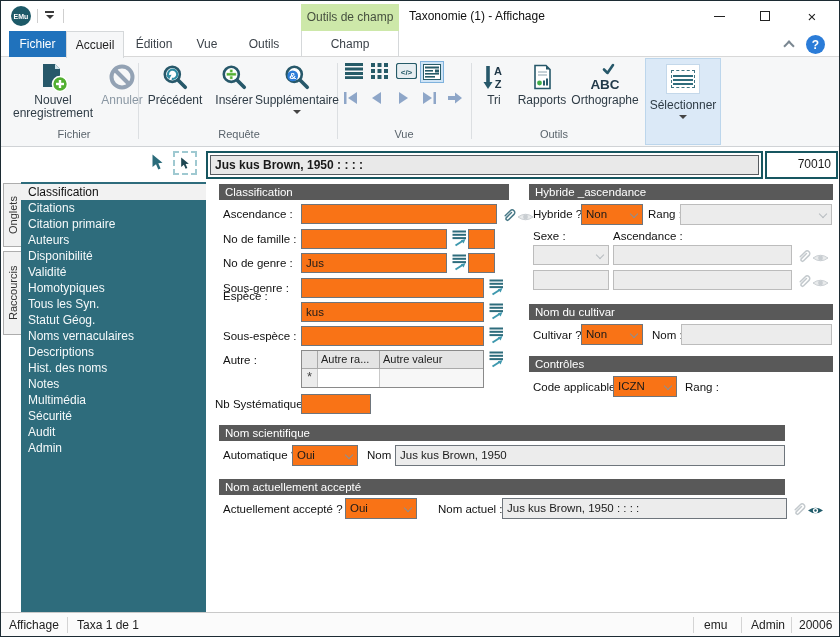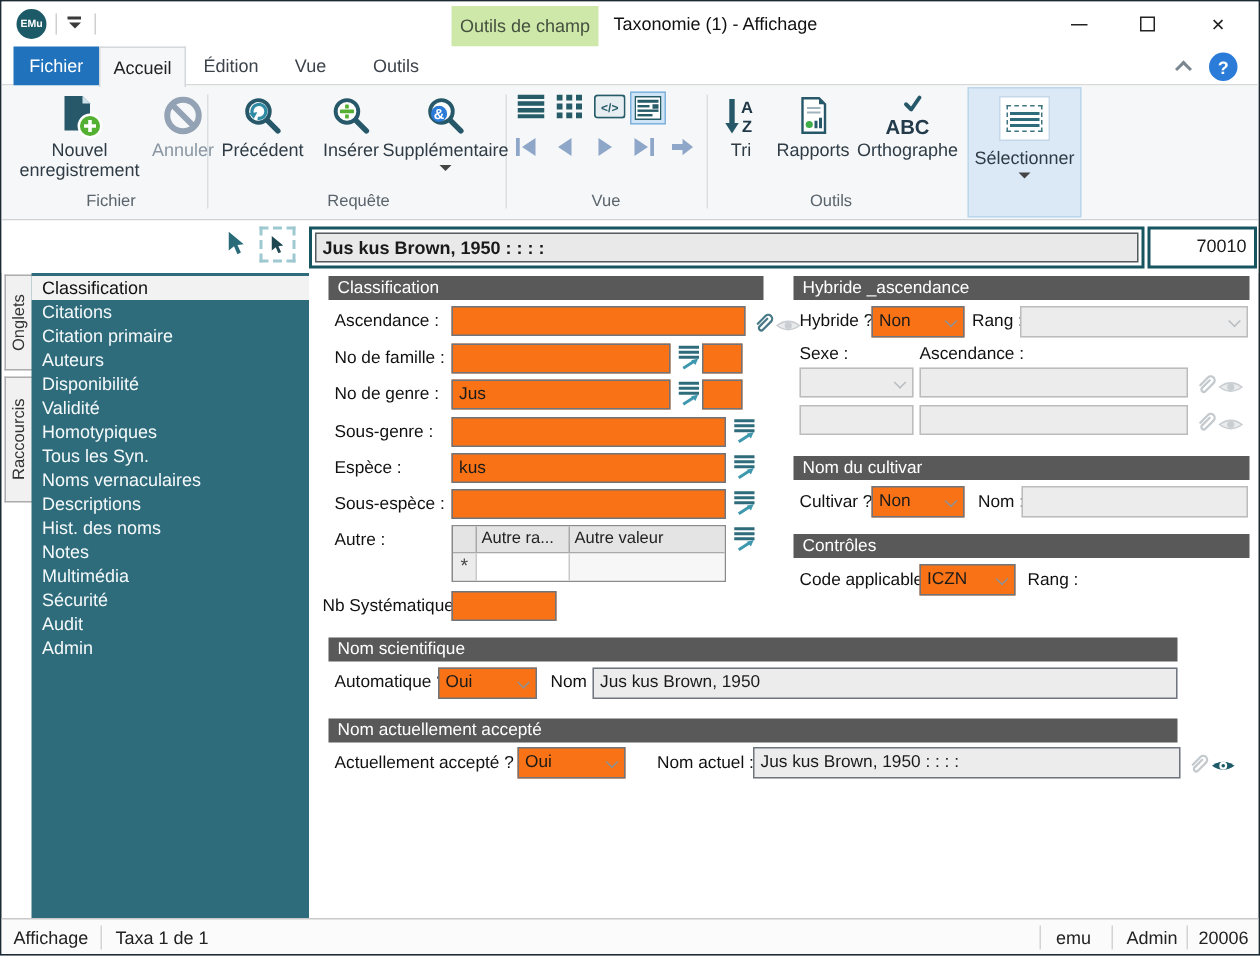--- a/index.html
+++ b/index.html
@@ -128,20 +128,21 @@
       </div>
   </div>
   <div class="ctx-header">Outils de champ</div>
 
   <div class="tabrow">
     <div class="tab tab-file">Fichier</div>
     <div class="tab tab-active" style="left:65px;width:58px">Accueil</div>
     <div class="tab" style="left:126px;width:54px">Édition</div>
     <div class="tab" style="left:186px;width:40px">Vue</div>
     <div class="tab" style="left:236px;width:54px">Outils</div>
+    <div class="tab tab-champ">Champ</div>
     <div class="collapse-chev"></div>
     <div class="helpbtn">?</div>
   </div>
 
   <div class="ribbon">
     <div class="gsep" style="left:137px"></div>
     <div class="gsep" style="left:336px"></div>
     <div class="gsep" style="left:470px"></div>
 
     <div class="rbtn" style="left:6px;width:92px">
@@ -338,20 +339,21 @@
 
   <div class="sidebar">
     <div class="side-item selected">Classification</div>
     <div class="side-item">Citations</div>
     <div class="side-item">Citation primaire</div>
     <div class="side-item">Auteurs</div>
     <div class="side-item">Disponibilité</div>
     <div class="side-item">Validité</div>
     <div class="side-item">Homotypiques</div>
     <div class="side-item">Tous les Syn.</div>
+    <div class="side-item">Statut Géog.</div>
     <div class="side-item">Noms vernaculaires</div>
     <div class="side-item">Descriptions</div>
     <div class="side-item">Hist. des noms</div>
     <div class="side-item">Notes</div>
     <div class="side-item">Multimédia</div>
     <div class="side-item">Sécurité</div>
     <div class="side-item">Audit</div>
     <div class="side-item">Admin</div>
   </div>
 
@@ -408,21 +410,21 @@
         <g stroke="#2E6C7C" stroke-width="2">
           <line x1="0.5" y1="1.5" x2="14" y2="1.5"></line>
           <line x1="0.5" y1="4.8" x2="14" y2="4.8"></line>
           <line x1="0.5" y1="8.1" x2="14" y2="8.1"></line>
         </g>
         <line x1="3.5" y1="15.5" x2="10.5" y2="11" stroke="#3e98ae" stroke-width="2"></line>
         <polygon points="13.5,9 8.8,10.2 11.6,13.4" fill="#3e98ae"></polygon>
       </svg>
   </span>
 
-  <div class="lbl" style="left:222px;top:305px">Espèce :</div>
+  <div class="lbl" style="left:222px;top:289px">Espèce :</div>
   <div class="inp" style="left:300px;top:301px;width:183px">kus</div>
   <span class="icon16" style="left:487px;top:302px">
     <svg width="15" height="17" viewBox="0 0 15 17">
         <g stroke="#2E6C7C" stroke-width="2">
           <line x1="0.5" y1="1.5" x2="14" y2="1.5"></line>
           <line x1="0.5" y1="4.8" x2="14" y2="4.8"></line>
           <line x1="0.5" y1="8.1" x2="14" y2="8.1"></line>
         </g>
         <line x1="3.5" y1="15.5" x2="10.5" y2="11" stroke="#3e98ae" stroke-width="2"></line>
         <polygon points="13.5,9 8.8,10.2 11.6,13.4" fill="#3e98ae"></polygon>

